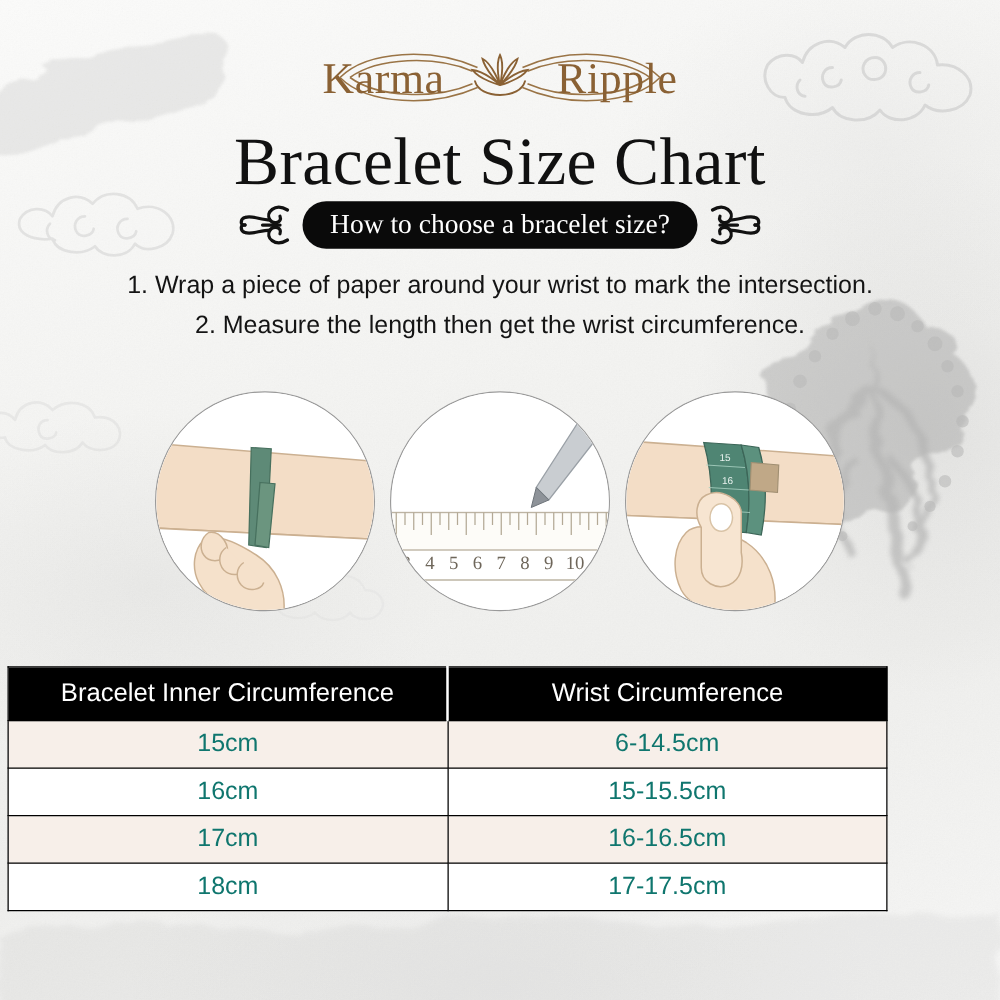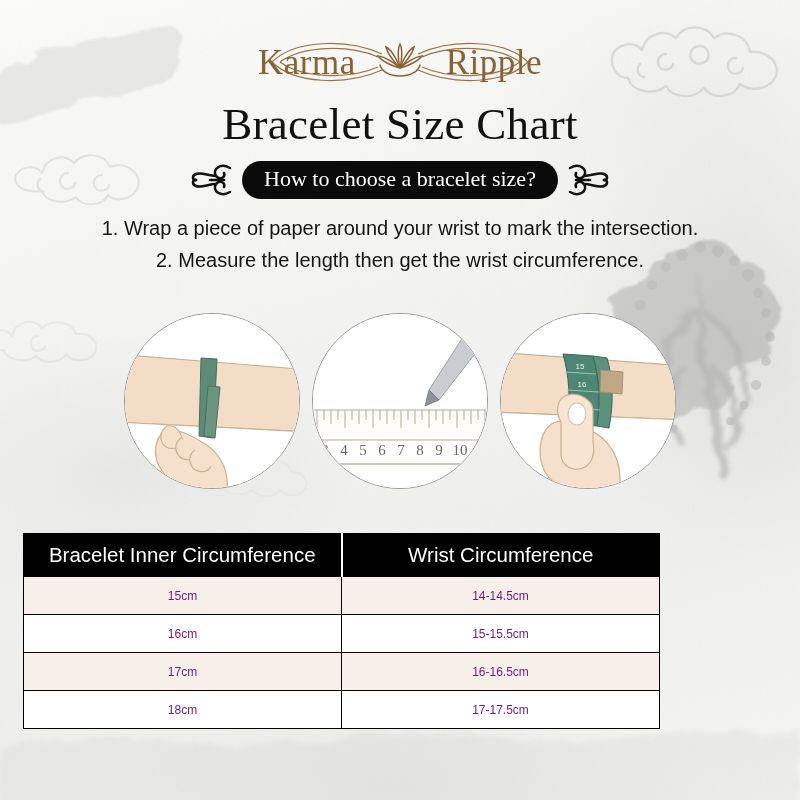--- a/index.html
+++ b/index.html
@@ -72,21 +72,21 @@
     fill: #8a6134;
   }
 
   
   #title {
     position: absolute;
     top: 98px;
     left: 0; right: 0;
     text-align: center;
     font-family: "Liberation Serif", "DejaVu Serif", serif;
-    font-size: 45px;
+    font-size: 54px;
     font-weight: 400;
     color: #111;
     letter-spacing: .3px;
   }
 
   
   #badge-row {
     position: absolute;
     top: 160px;
     left: 0; right: 0;
@@ -139,32 +139,32 @@
     border: 1.4px solid #9a9a9a;
     background: #fff;
     position: relative;
     flex: 0 0 auto;
   }
   .circle svg { display: block; }
 
   
   #size-table {
     position: absolute;
-    left: 23px;
+    left: 6px;
     top: 533px;
-    width: 637px;
+    width: 704px;
     border-collapse: collapse;
     table-layout: fixed;
     border-radius: 18px;
   }
   #size-table th, #size-table td {
     border: 1.6px solid #000;
     text-align: center;
-    font-size: 12px;
-    color: #701a75;
+    font-size: 20px;
+    color: #0f766e;
     height: 38px;
     padding: 2px 4px;
   }
   #size-table thead th {
     background: #000;
     color: #fff;
     font-weight: 400;
     font-size: 20.5px;
     height: 43px;
     border-color: #000;
@@ -483,21 +483,21 @@
   <table id="size-table">
     <thead>
       <tr>
         <th>Bracelet Inner Circumference</th>
         <th class="col-sep">Wrist Circumference</th>
       </tr>
     </thead>
     <tbody>
       <tr class="tint">
         <td>15cm</td>
-        <td>14-14.5cm</td>
+        <td>6-14.5cm</td>
       </tr>
       <tr class="plain">
         <td>16cm</td>
         <td>15-15.5cm</td>
       </tr>
       <tr class="tint">
         <td>17cm</td>
         <td>16-16.5cm</td>
       </tr>
       <tr class="plain">

